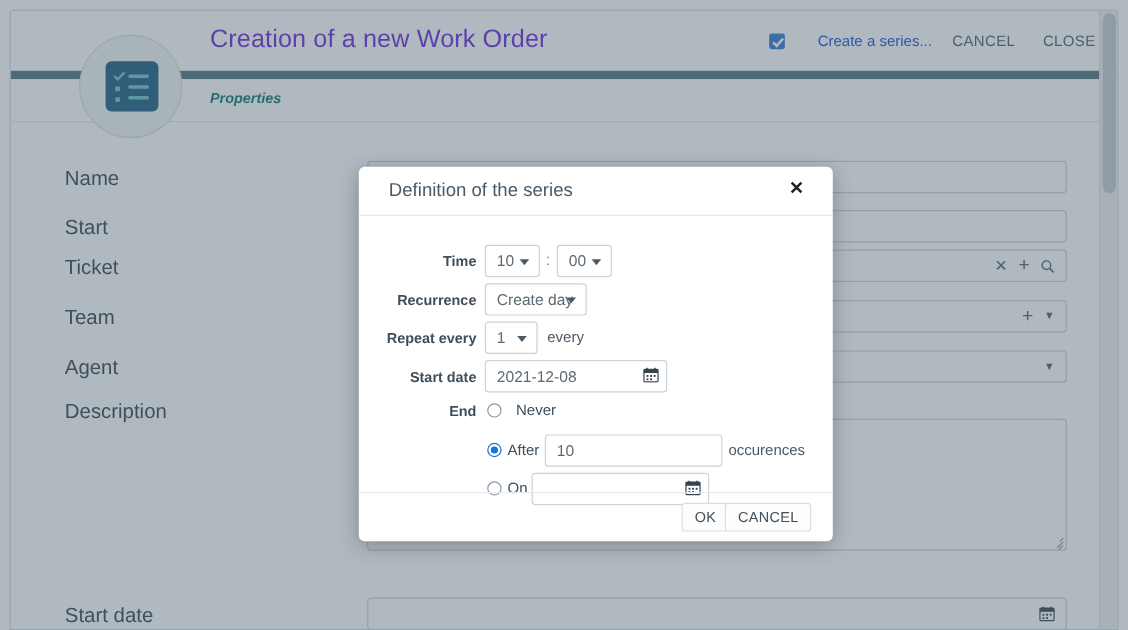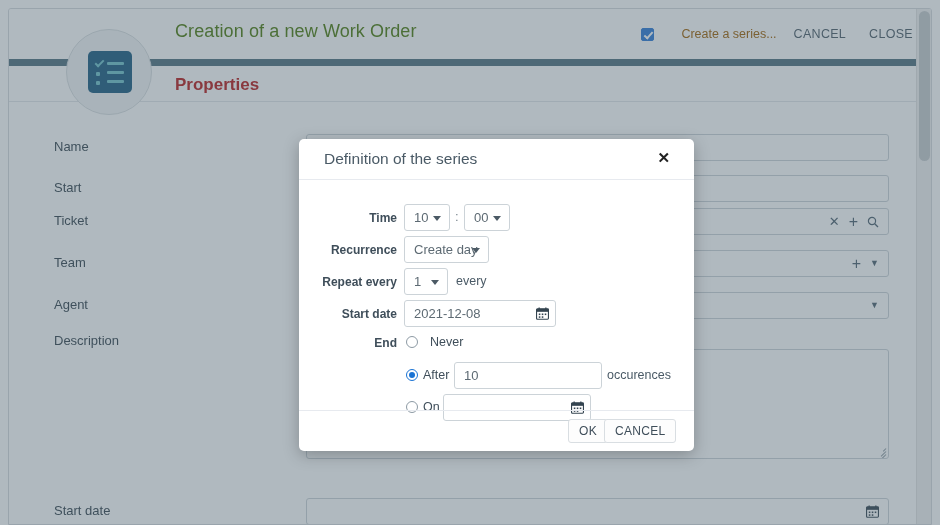--- a/index.html
+++ b/index.html
@@ -31,22 +31,22 @@
   
   .app-header {
     position: absolute;
     left: 0; top: 0;
     width: 100%; height: 50px;
     background: #ffffff;
   }
   .app-title {
     position: absolute;
     left: 166px; top: 12px;
-    font-size: 18px;
-    color: #4d7c0f;
+    font-size: 21px;
+    color: #6d28d9;
     font-weight: normal;
     letter-spacing: 0.1px;
     white-space: nowrap;
   }
 
   .header-actions {
     position: absolute;
     right: 12px; top: 13px;
     display: flex;
     align-items: center;
@@ -64,21 +64,21 @@
     content: "";
     position: absolute;
     left: 4px; top: 1px;
     width: 3px; height: 7px;
     border: solid #ffffff;
     border-width: 0 2px 2px 0;
     transform: rotate(42deg);
   }
   .hdr-cb-label {
     font-size: 12.5px;
-    color: #a16207;
+    color: #1d4ed8;
     white-space: nowrap;
     margin-left: 16px;
   }
   .hdr-btn {
     font-size: 12.5px;
     letter-spacing: 0.3px;
     color: #4d5d68;
     background: transparent;
     border: none;
     padding: 5px 6px;
@@ -144,41 +144,42 @@
   .tab-row {
     position: absolute;
     left: 0; top: 57px;
     width: 100%; height: 36px;
     background: #ffffff;
     border-bottom: 1px solid #e2e6e9;
   }
   .tab-item {
     position: absolute;
     left: 166px; top: 9px;
-    font-size: 17px;
+    font-size: 12px;
     font-weight: bold;
-    color: #b91c1c;
+    color: #0f766e;
+    font-style: italic;
   }
 
   
   .form-area {
     position: absolute;
     left: 0; top: 93px;
     width: 100%; bottom: 0;
     background: #ffffff;
   }
   .frow {
     position: absolute;
     left: 0;
     width: 100%;
   }
   .flabel {
     position: absolute;
     left: 45px;
-    font-size: 13px;
+    font-size: 17px;
     color: #36454f;
     white-space: nowrap;
   }
   .fctl {
     position: absolute;
     left: 297px;
     width: 583px;
     height: 27px;
     background: #ffffff;
     border: 1px solid #ccd3d8;

